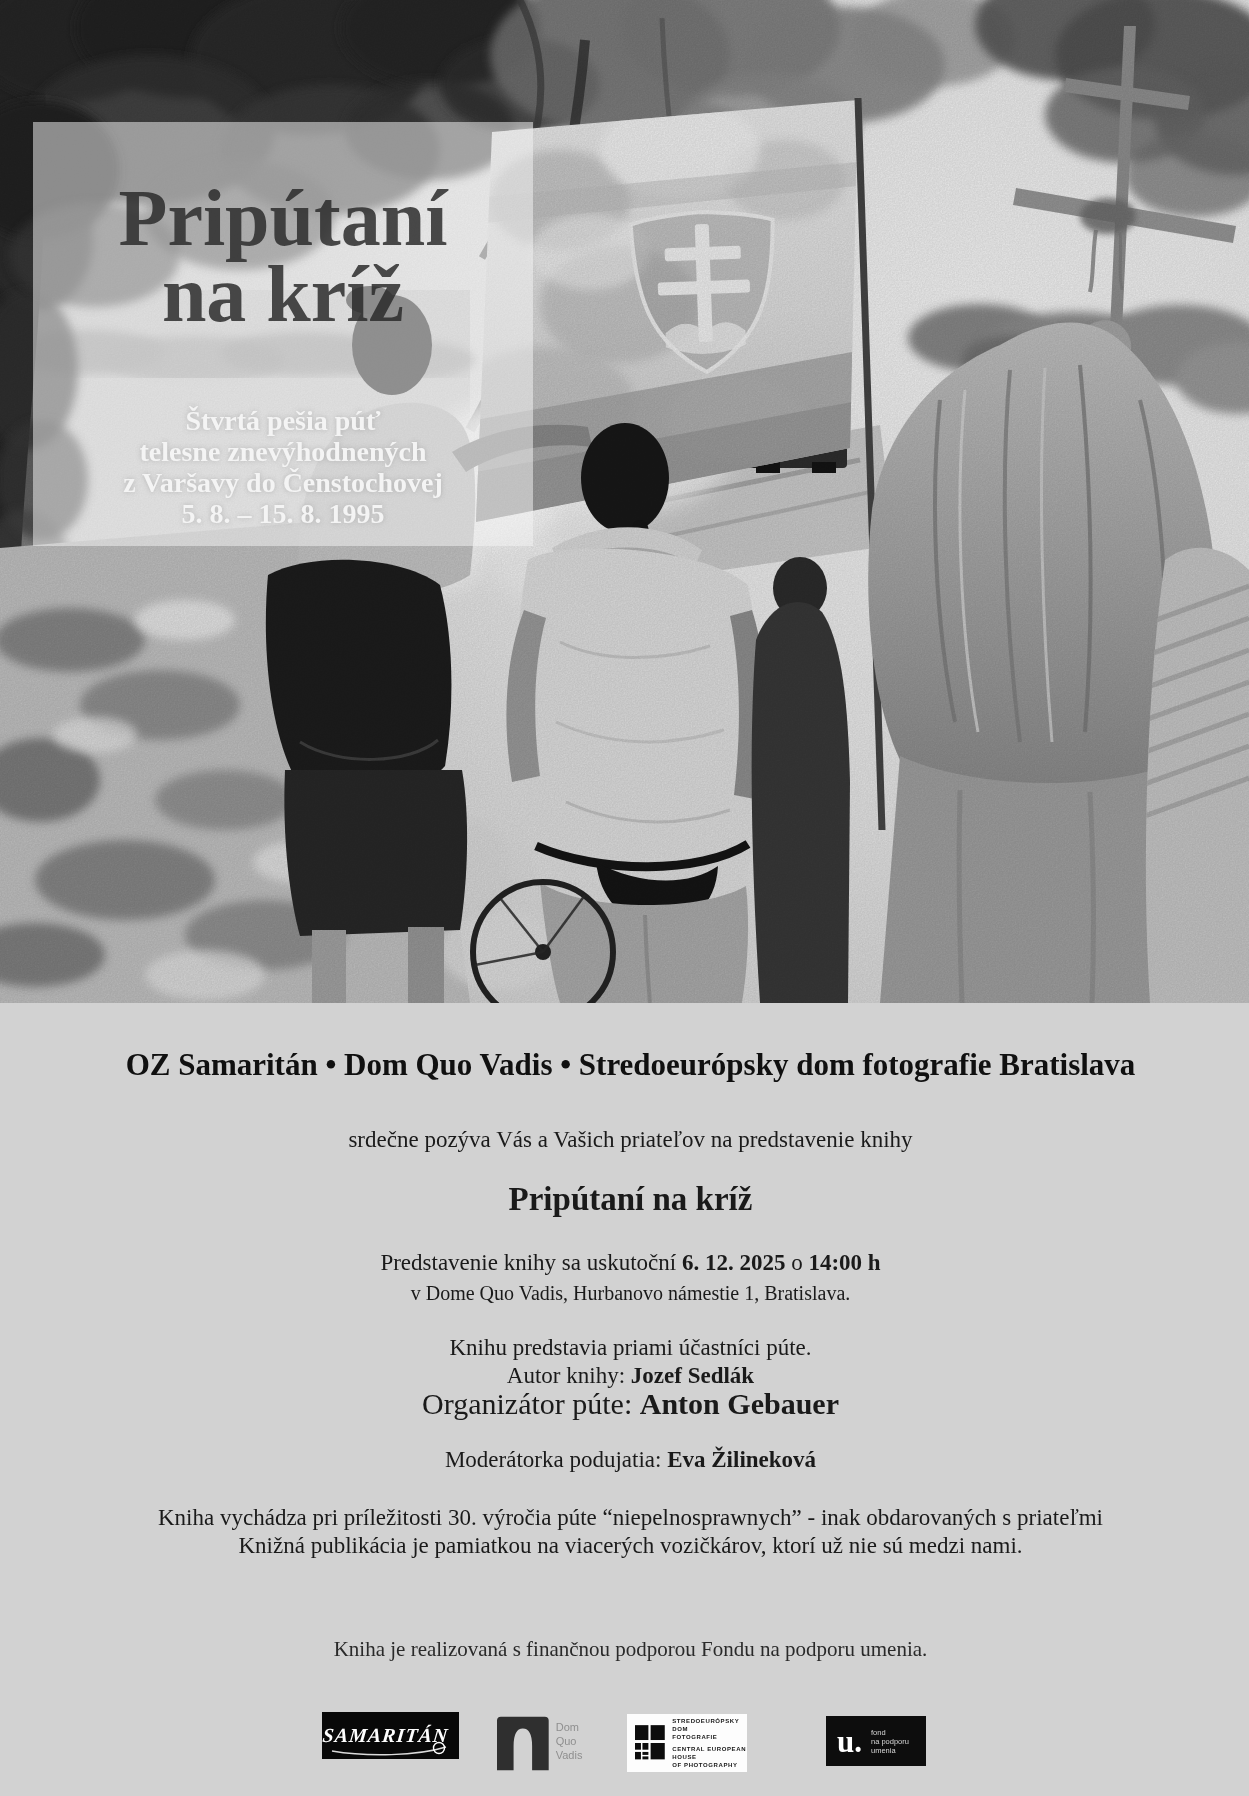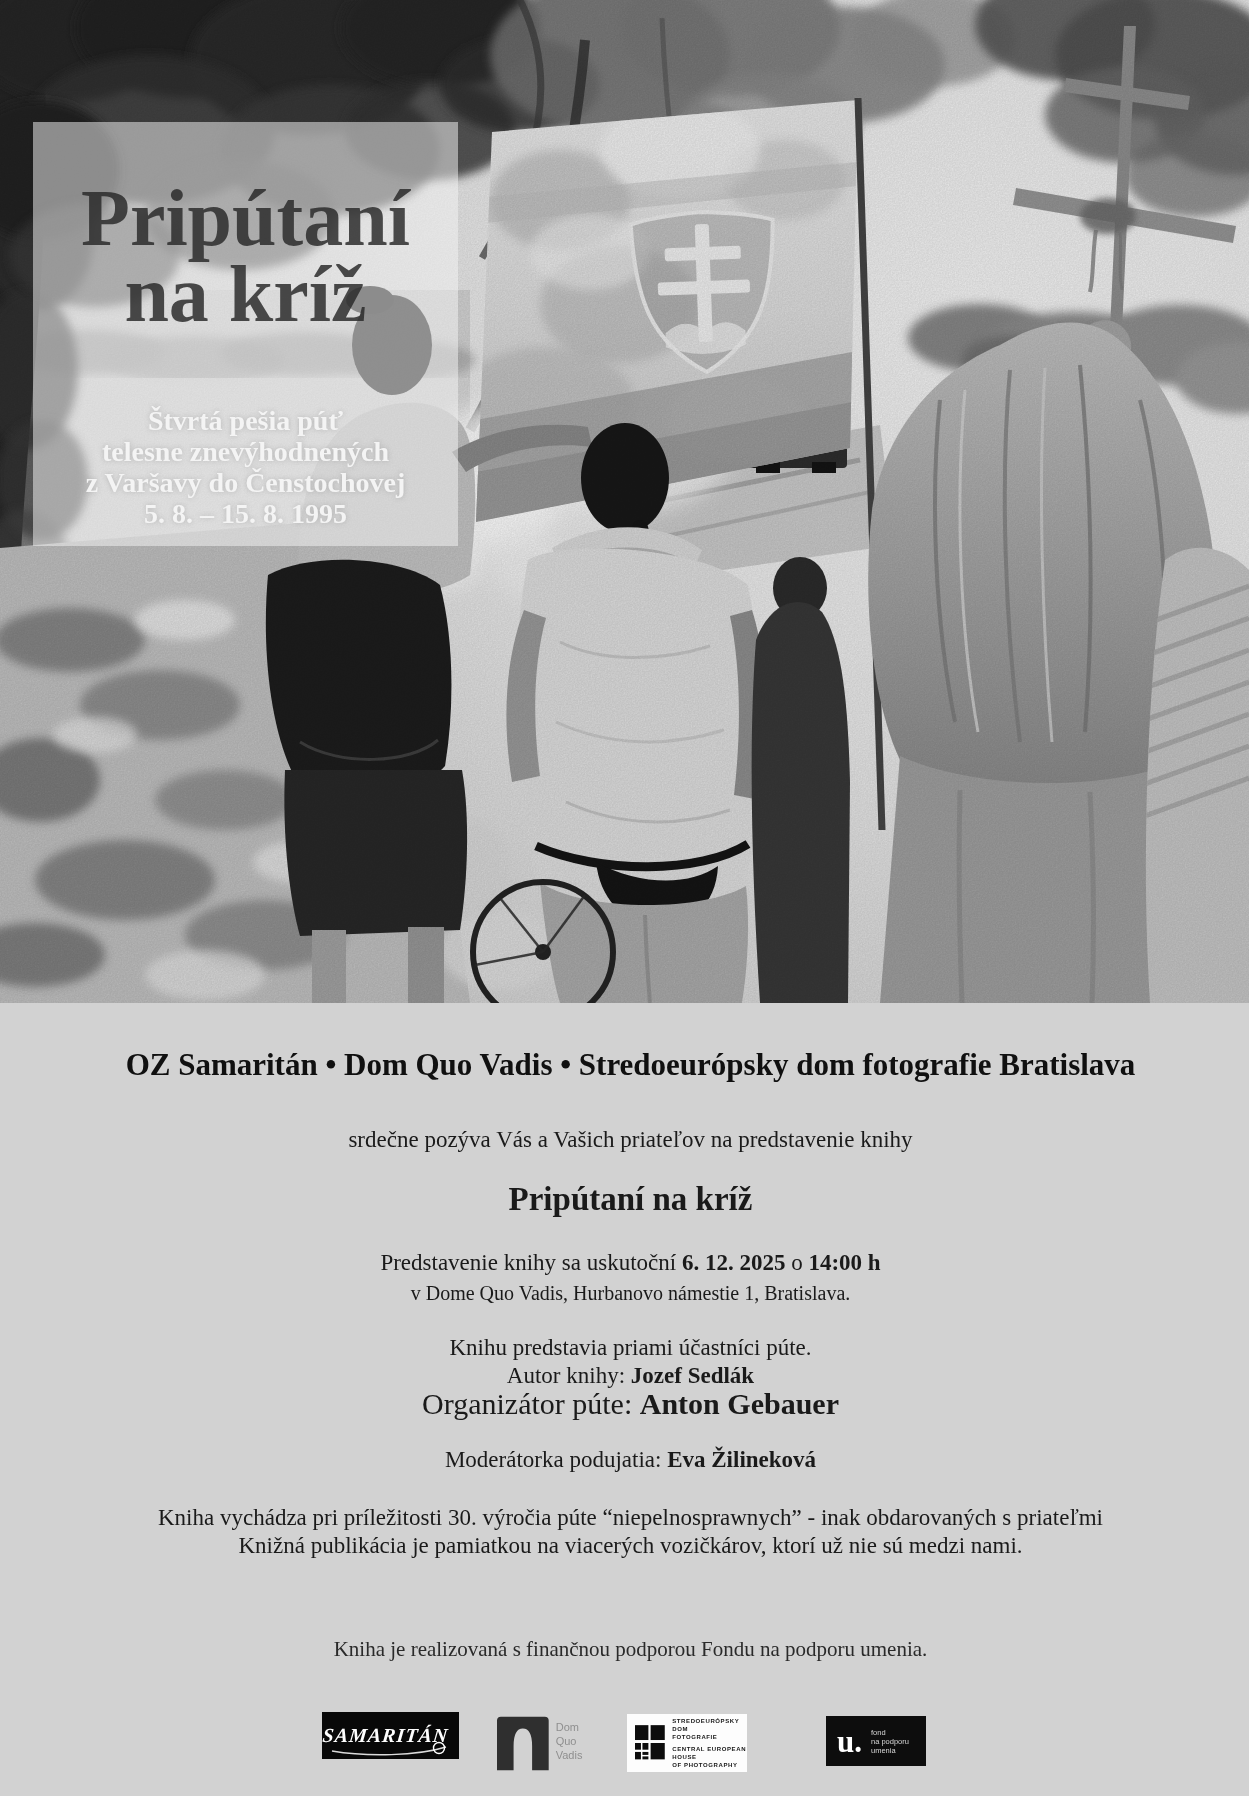--- a/index.html
+++ b/index.html
@@ -8,21 +8,21 @@
     background:#d2d2d2;
     font-family:"Liberation Serif", serif;
     color:#1a1a1a;
   }
   .poster{position:relative;width:1249px;height:1796px;overflow:hidden;background:#d2d2d2;}
   .photo{position:absolute;top:0;left:0;width:1249px;height:1003px;background:#dcdcdc;}
   .photo svg{display:block;}
 
   
   .overlay-box{
-    position:absolute;left:33px;top:122px;width:425px;height:424px;
+    position:absolute;left:33px;top:122px;width:500px;height:424px;
     background:rgba(243,243,243,0.52);
   }
   .ov-title{
     font-weight:bold;font-size:80px;line-height:76px;text-align:center;
     color:rgba(42,42,42,0.84);
   }
   .ov-title.first{margin-top:58px;}
   .ov-sub{
     position:absolute;top:283px;left:0;right:0;text-align:center;
     font-weight:bold;font-size:28px;line-height:31px;color:#f4f4f4;

